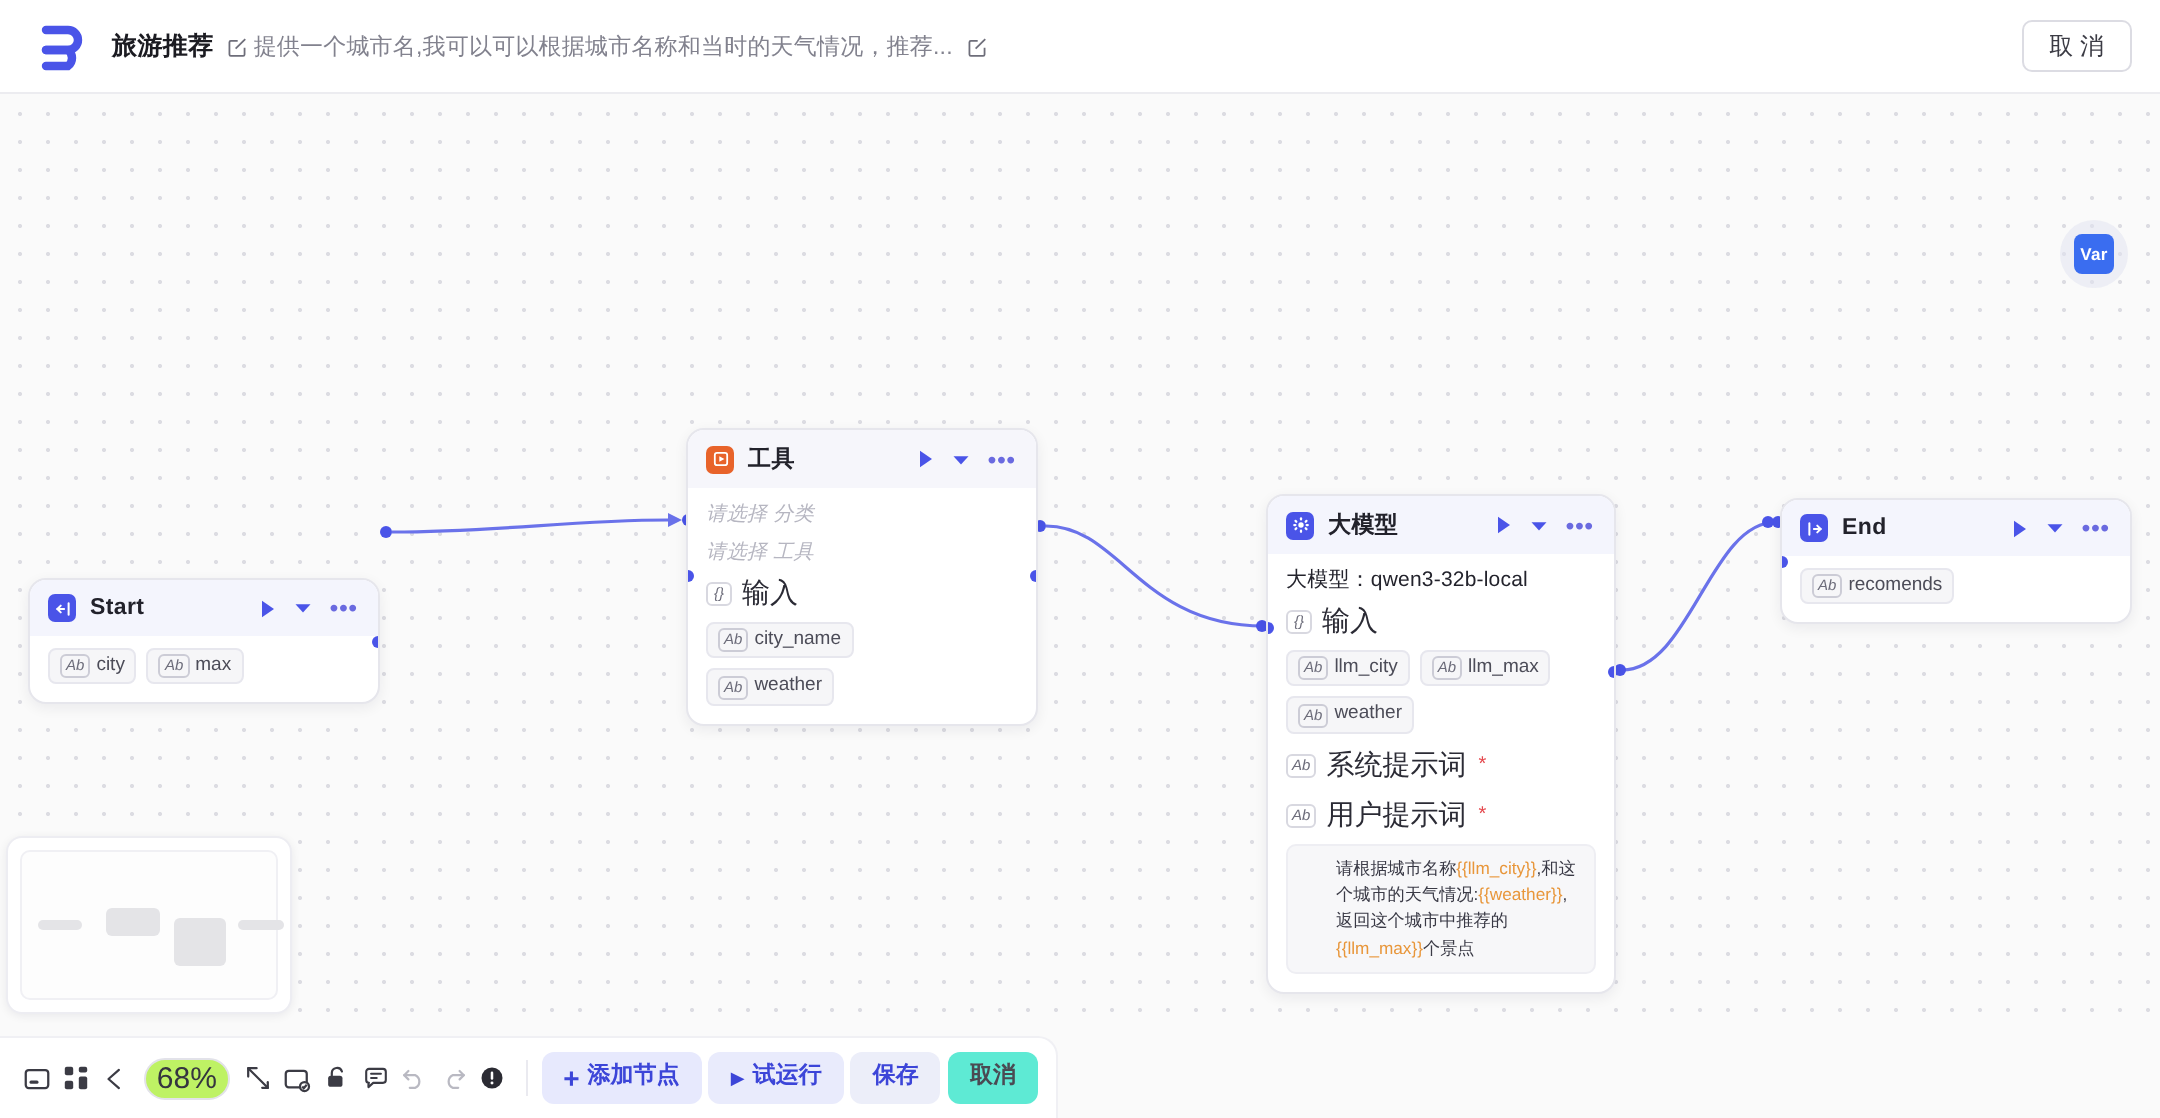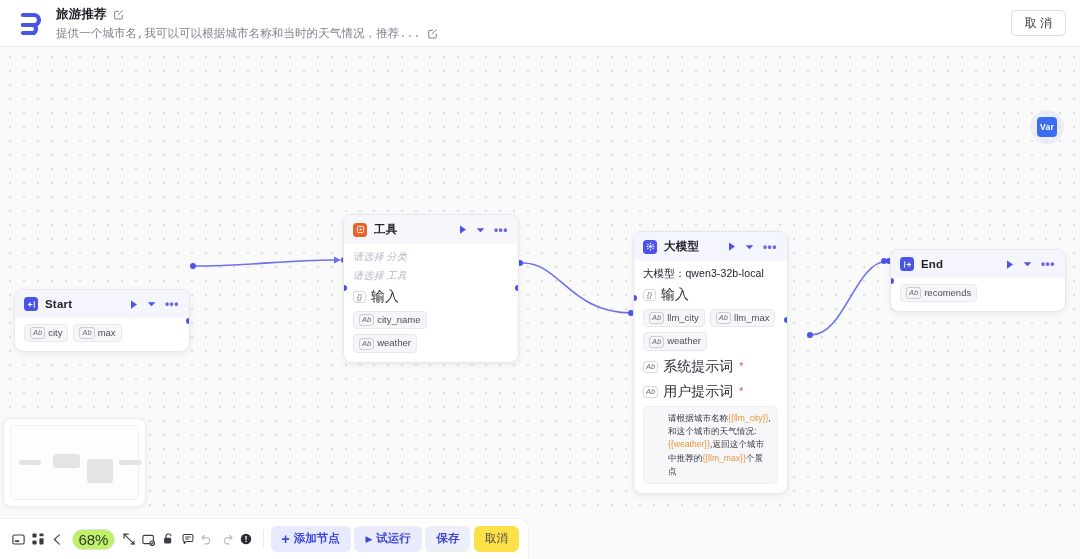--- a/index.html
+++ b/index.html
@@ -12,21 +12,21 @@
   #app { position: relative; width: 1080px; height: 559px; background: #fafafa; }
 
   
   .header {
     position: absolute; top: 0; left: 0; width: 1080px; height: 47px;
     background: #ffffff; border-bottom: 1px solid #ececf0;
     display: flex; align-items: center; padding: 0 14px; z-index: 40;
   }
   .app-logo { width: 34px; height: 34px; flex: 0 0 34px; position: relative; margin-right: 8px; }
   .app-logo svg { display:block; }
-  .head-texts { display: flex; flex-direction: column; justify-content: flex-end; gap: 3px; font-family: Liberation Mono, monospace; }
+  .head-texts { display: flex; justify-content: flex-end; gap: 3px; }
   .head-title-row { display: flex; align-items: center; gap: 6px; }
   .head-title { font-size: 12.5px; font-weight: bold; color: #1b1b21; letter-spacing: .2px; }
   .head-sub-row { display: flex; align-items: center; gap: 7px; }
   .head-sub { font-size: 11.5px; color: #82828e; letter-spacing: .1px; }
   .edit-ico { width: 11px; height: 11px; color: #6e6e7a; display:inline-block; }
   .edit-ico svg { display:block; }
   .header-spacer { flex: 1 1 auto; }
   .cancel-top {
     font-size: 12px; color: #3b3b44; background: #fff;
     border: 1px solid #dcdce3; border-radius: 5px;
@@ -101,21 +101,21 @@
   .var-token { color: #e8963a; }
 
   
   .port { position: absolute; width: 6px; height: 6px; border-radius: 50%; background: #4a54e8; }
   .port.l { left: -3px; top: 50%; margin-top: -3px; }
   .port.r { right: -3px; top: 50%; margin-top: -3px; }
 
   
   #node-start { left: 14px; top: 202px; width: 176px; margin-top: 40px; }
   #node-tool  { left: 343px; top: 167px; width: 176px; }
-  #node-llm   { left: 633px; top: 184px; width: 155px; }
+  #node-llm   { left: 633px; top: 200px; width: 175px; }
   #node-end   { left: 890px; top: 202px; width: 176px; }
 
   
   .var-btn-wrap {
     position: absolute; left: 1030px; top: 63px; width: 34px; height: 34px;
     border-radius: 50%; background: rgba(226,228,240,.55);
     display: flex; align-items: center; justify-content: center; cursor: pointer;
   }
   .var-btn {
     width: 20px; height: 20px; border-radius: 4px; background: #3a6df0;
@@ -153,21 +153,21 @@
     justify-content: center; margin: 0 4px; cursor: pointer; background: #bef264;
   }
   .tbar-sep { width: 1px; height: 18px; background: #eaeaf0; margin: 0 7px; }
   .act {
     height: 26px; border-radius: 6px; display: flex; align-items: center; gap: 4px;
     padding: 0 11px; font-size: 11.5px; cursor: pointer; line-height: 1; white-space: nowrap;
   }
   .act.primary { background: #e7e9fd; color: #3c45d8; font-weight: bold; }
   .act.ghost { background: #e9ebfc; color: #3c45d8; font-weight: bold; }
   .act.plain { background: #eceef9; color: #3c45d8; font-weight: bold; }
-  .act.neutral { background: #fde047; color: #4a4a53; font-weight: normal; }
+  .act.neutral { background: #5eead4; color: #4a4a53; font-weight: bold; }
   .act .plus { font-size: 14px; font-weight: bold; line-height: 1; }
   .act .tri { font-size: 9px; line-height: 1; }
   .spacer-sm { width: 5px; }
 </style>
 </head>
 <body>
 
 <div id="app">
 
   <div class="header">

